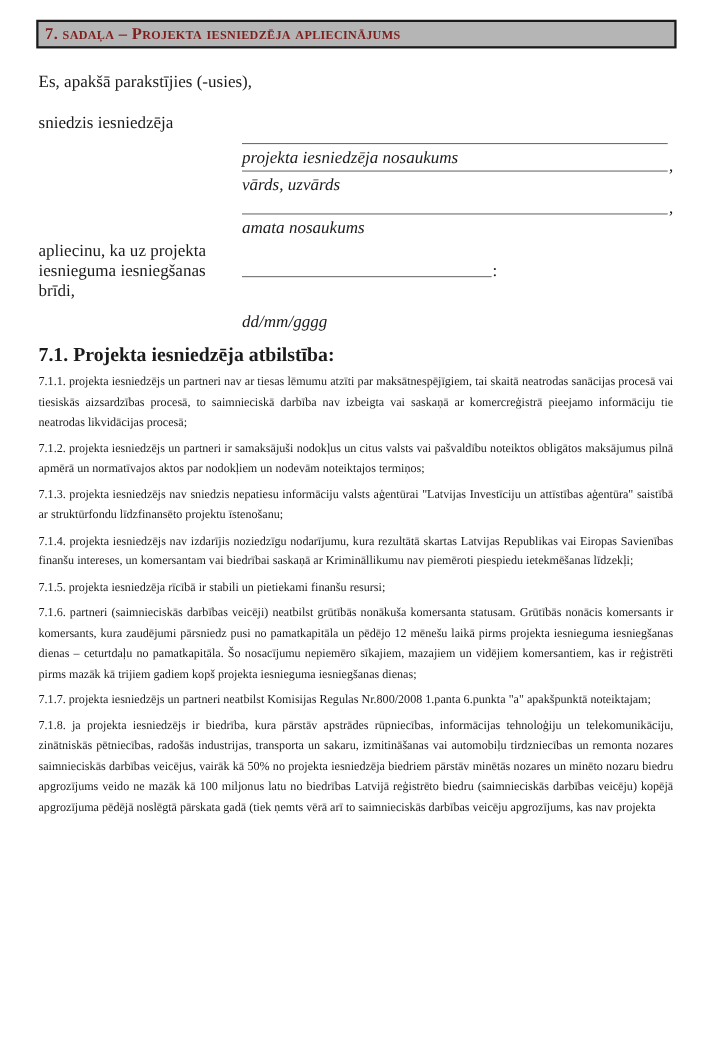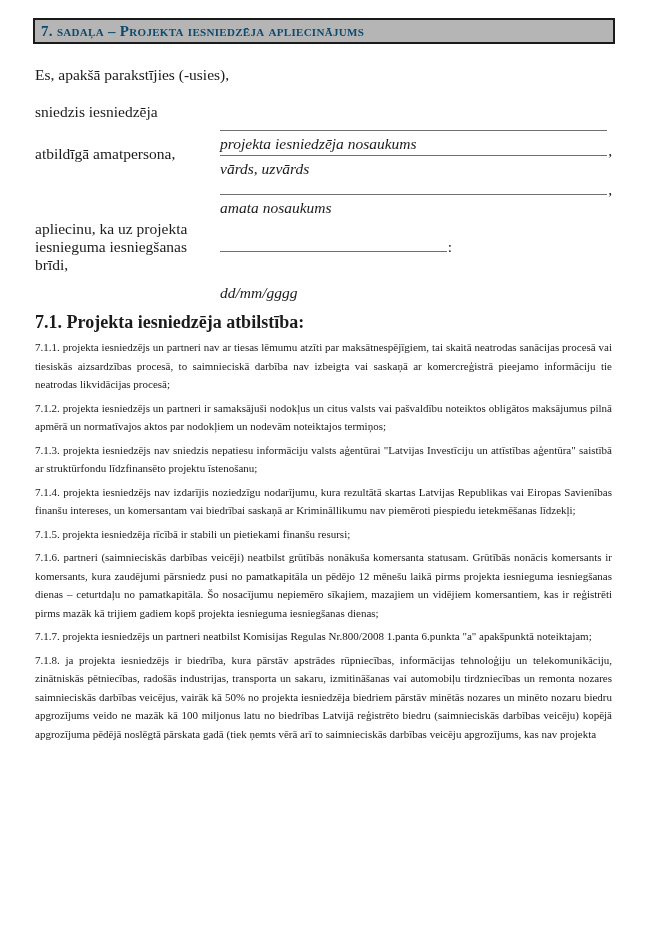--- a/index.html
+++ b/index.html
@@ -19,21 +19,21 @@
     background: #b5b5b5;
     border: 2px solid #1a1a1a;
     display: flex; align-items: center;
     padding-left: 6px;
   }
   .section-bar-title {
     font-weight: bold;
     font-variant: small-caps;
     font-size: 15px;
     letter-spacing: 0.3px;
-    color: #0c4a6e;
+    color: #7f1d1d;
     white-space: nowrap;
   }
 
   .intro { position: absolute; left: 35px; top: 66px; font-size: 15.5px; }
 
   .flabel { position: absolute; font-size: 15.5px; white-space: nowrap; }
 
   .field { position: absolute; }
   .line-row { display: flex; align-items: flex-end; }
   .blank { flex: 1; height: 14px; border-bottom: 1px solid #6f6f6f; }
@@ -60,21 +60,20 @@
 
 <div class="page">
 
   <div class="section-bar">
     <span class="section-bar-title">7. sadaļa – Projekta iesniedzēja apliecinājums</span>
   </div>
 
   <div class="intro">Es, apakšā parakstījies (-usies),</div>
 
   <div class="flabel" style="left:35px; top:103px">sniedzis iesniedzēja</div>
-  <div class="flabel" style="left:35px; top:145px">atbildīgā amatpersona,</div>
 
   <div class="field" style="left:220px; top:116px; width:388px">
     <div class="line-row">
       <div class="blank"></div>
       <span class="punct"></span>
     </div>
     <div class="caption">projekta iesniedzēja nosaukums</div>
   </div>
 
   <div class="field" style="left:220px; top:141px; width:392px">

